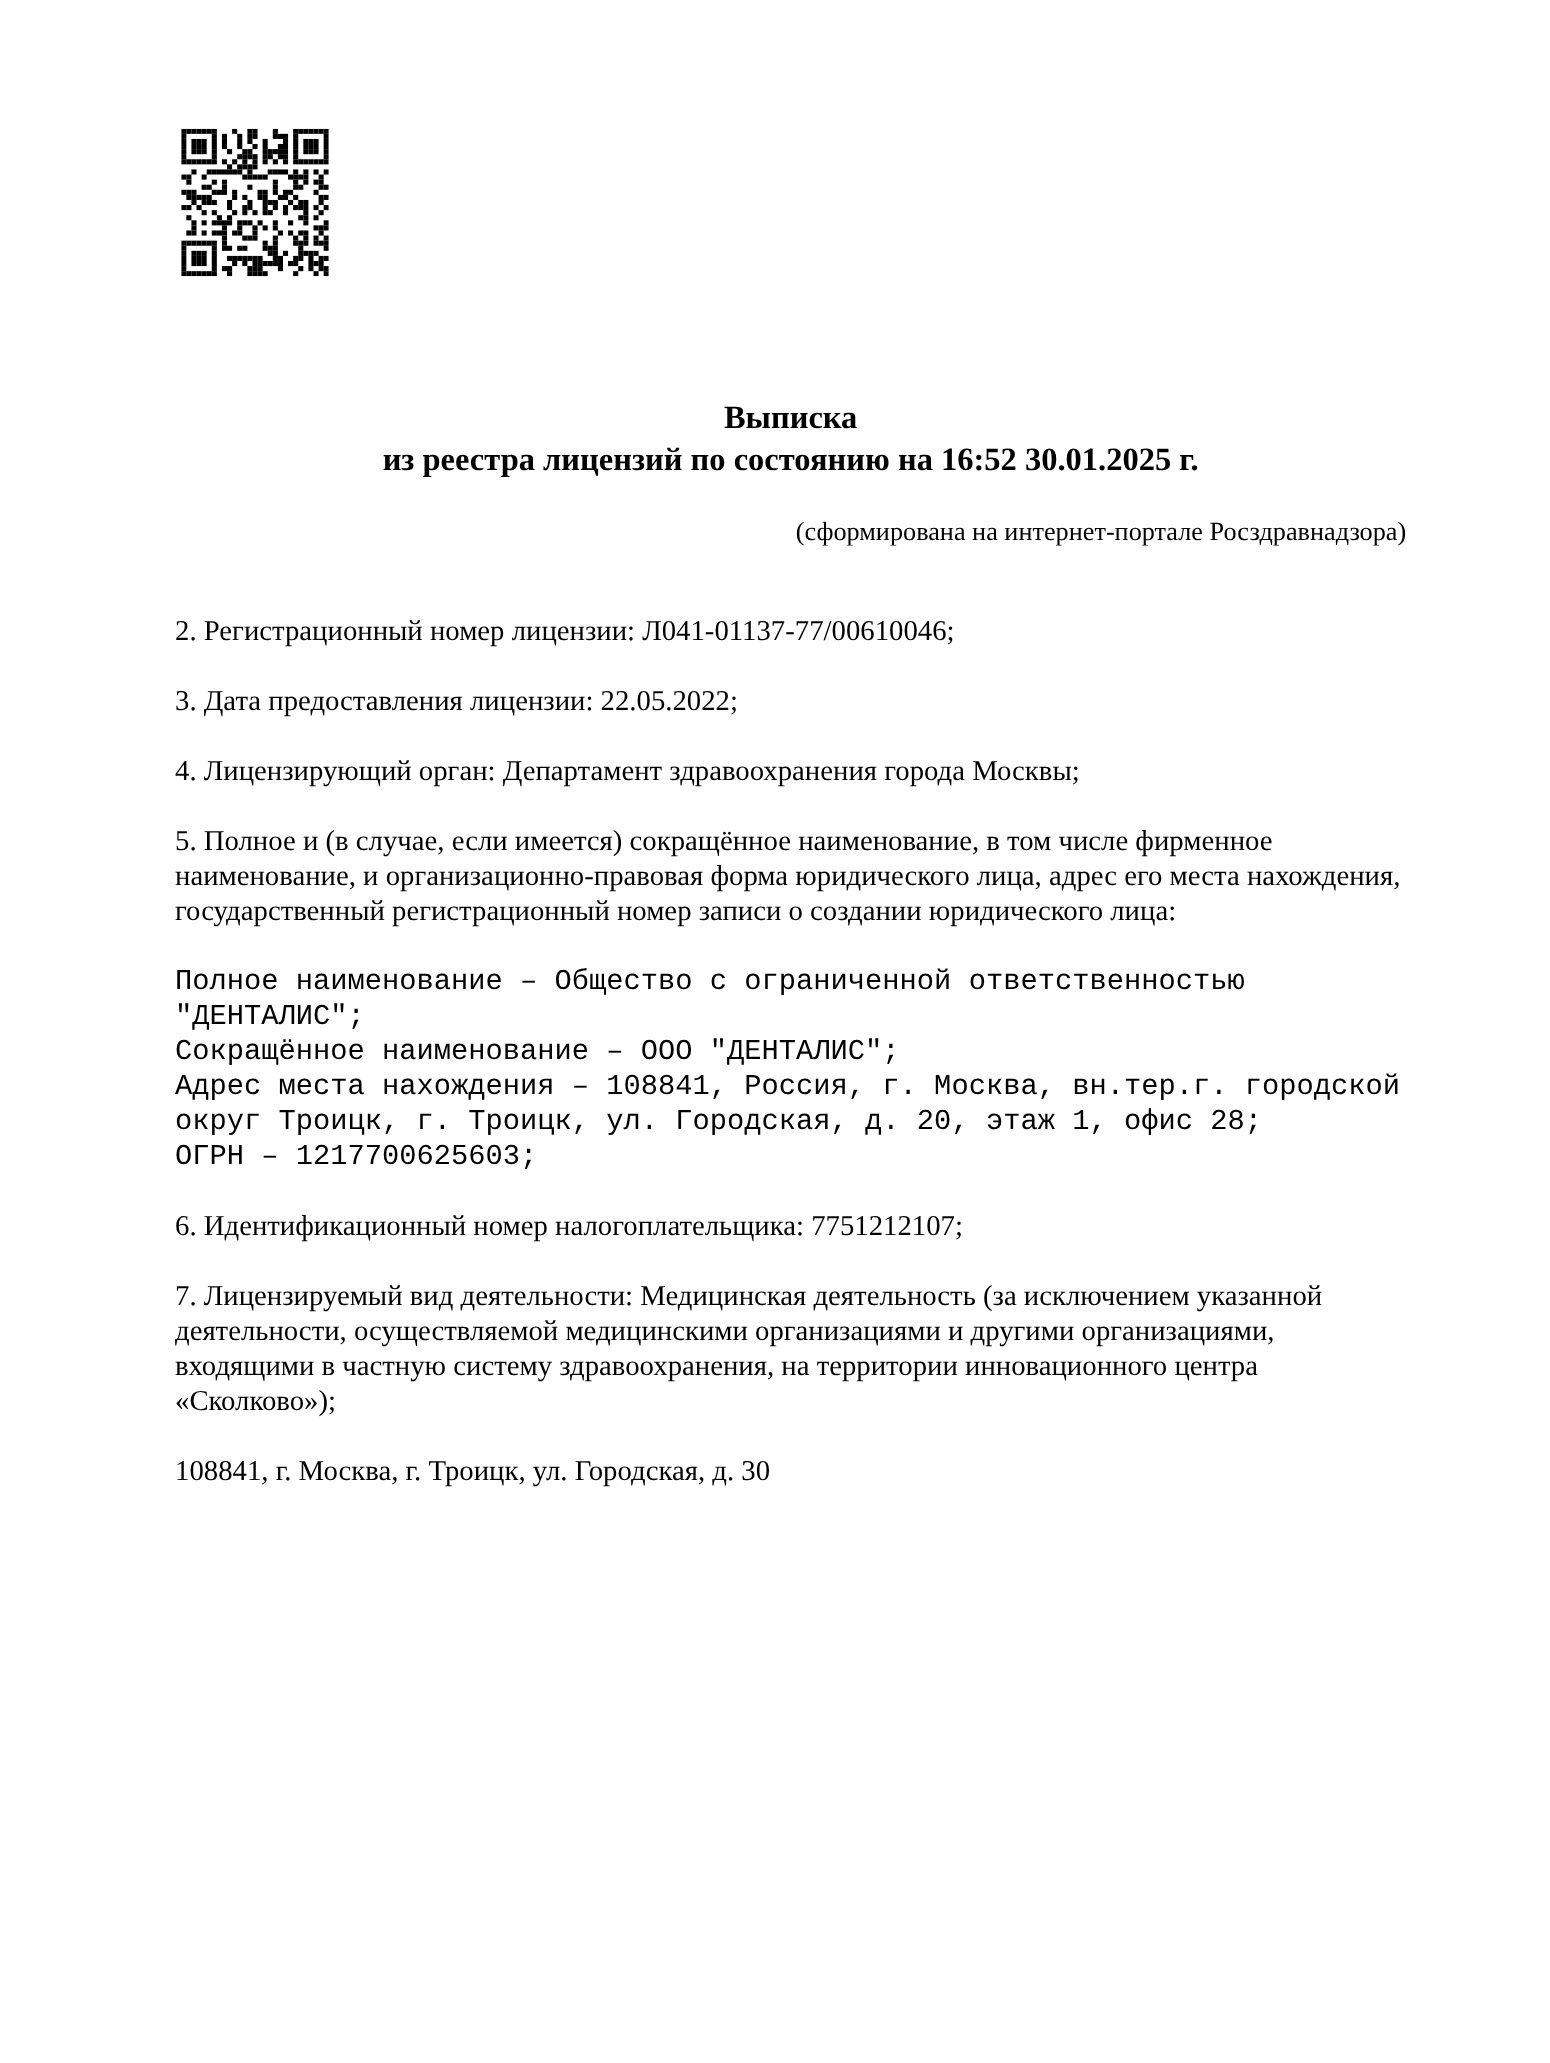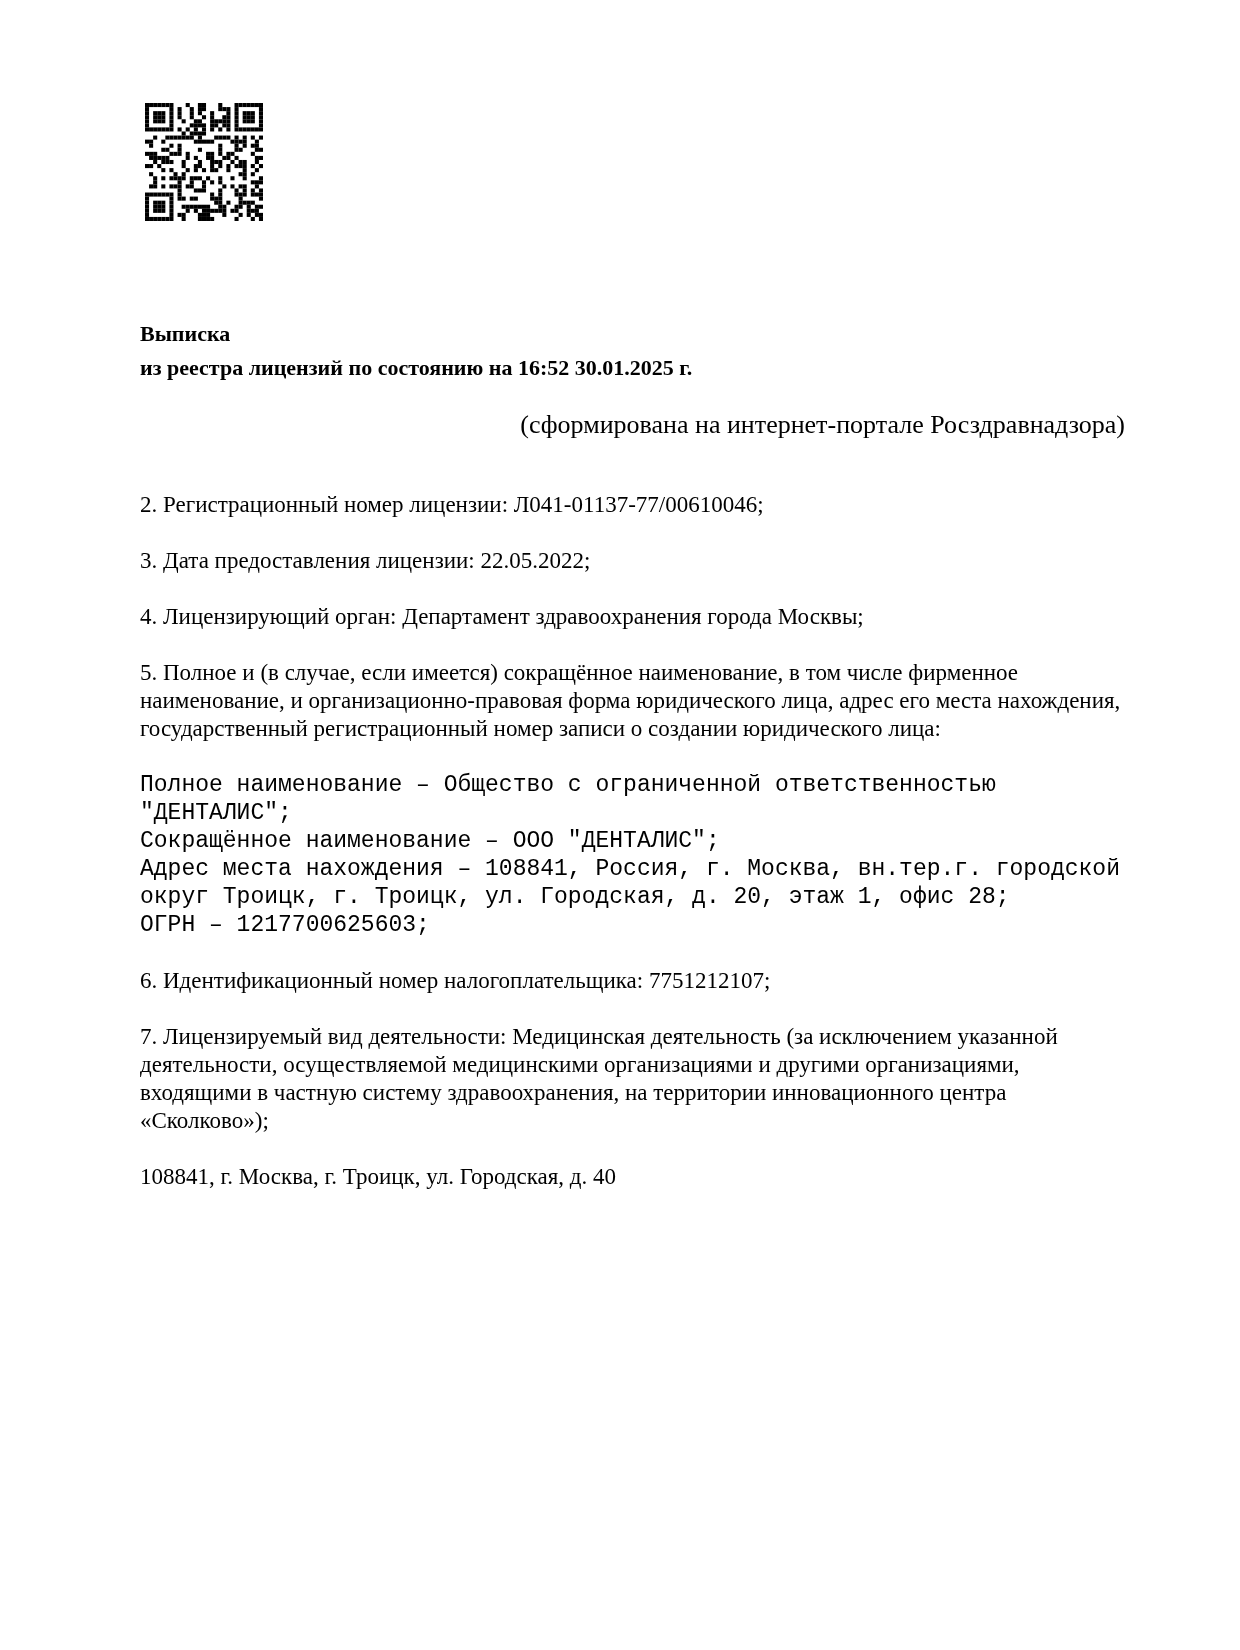--- a/index.html
+++ b/index.html
@@ -25,29 +25,29 @@
     height: 118px;
     margin-left: 5px;
     margin-bottom: 96px;
   }
   .qr-wrap svg {
     display: block;
     width: 118px;
     height: 118px;
   }
   .doc-title {
-    text-align: left;
+    text-align: center;
     font-weight: bold;
-    font-size: 22px;
+    font-size: 26px;
     line-height: 34px;
     margin: 0;
   }
   .doc-subtitle {
     text-align: right;
-    font-size: 26px;
+    font-size: 21px;
     line-height: 24px;
     margin-top: 28px;
   }
   .doc-body {
     font-size: 23px;
     line-height: 28px;
     margin-top: 54px;
   }
   .doc-body p {
     margin: 28px 0;
@@ -478,16 +478,16 @@
       <div>Сокращённое наименование – ООО "ДЕНТАЛИС";</div>
       <div>Адрес места нахождения – 108841, Россия, г. Москва, вн.тер.г. городской округ Троицк, г. Троицк, ул. Городская, д. 20, этаж 1, офис 28;</div>
       <div>ОГРН – 1217700625603;</div>
     </div>
 
     <p>6. Идентификационный номер налогоплательщика: 7751212107;</p>
 
     <p>7. Лицензируемый вид деятельности: Медицинская деятельность (за исключением указанной деятельности, осуществляемой медицинскими организациями и другими организациями, входящими в частную систему здравоохранения, на территории инновационного центра «Сколково»);</p>
 
 
-    <p>108841, г. Москва, г. Троицк, ул. Городская, д. 40</p>
+    <p>108841, г. Москва, г. Троицк, ул. Городская, д. 30</p>
 
   </div>
 </div>
 
 </body></html>

